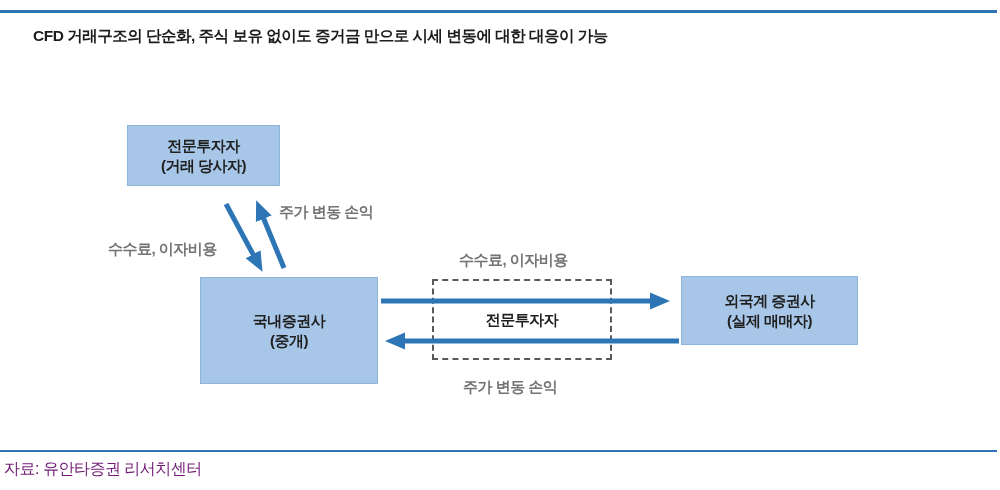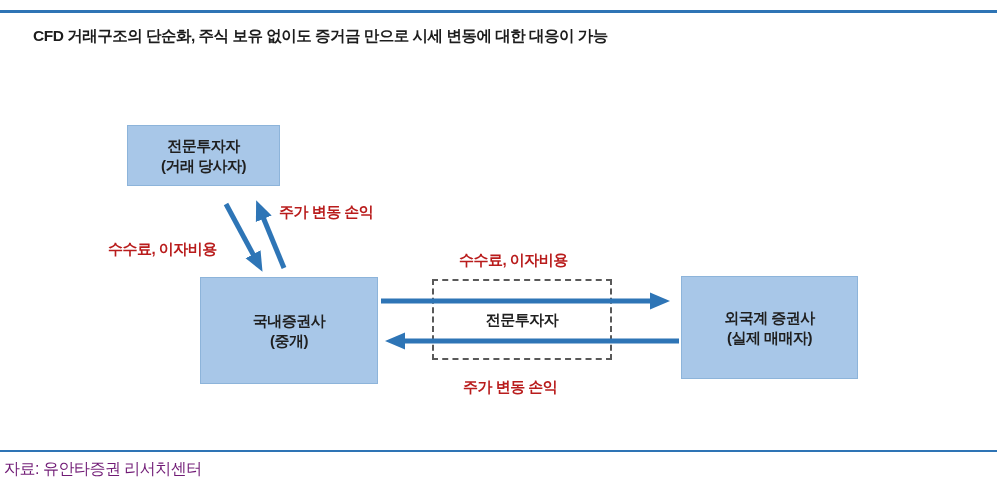--- a/index.html
+++ b/index.html
@@ -35,31 +35,31 @@
     background: #a8c7e8;
     border: 1px solid #8db4da;
     display: flex; flex-direction: column;
     align-items: center; justify-content: center;
     text-align: center;
     font-size: 15px; font-weight: bold; color: #1f1f1f;
     line-height: 1.3; letter-spacing: -0.5px;
   }
   .node.investor { left: 127px; top: 125px; width: 153px; height: 61px; }
   .node.domestic { left: 200px; top: 277px; width: 178px; height: 107px; }
-  .node.foreign  { left: 681px; top: 276px; width: 177px; height: 103px; }
+  .node.foreign  { left: 681px; top: 276px; width: 177px; height: 69px; }
   .node.otc {
     left: 432px; top: 279px; width: 180px; height: 81px;
     background: transparent;
     border: 2px dashed #595959;
   }
 
   
   .edge-label {
     position: absolute;
-    font-size: 15px; font-weight: bold; color: #b91c1c;
+    font-size: 15px; font-weight: bold; color: #737373;
     letter-spacing: -0.5px; white-space: nowrap;
   }
   .edge-label.diag-gain { left: 279px; top: 203px; }
   .edge-label.diag-fee  { left: 108px; top: 240px; }
   .edge-label.mid-fee   { left: 459px; top: 251px; }
   .edge-label.mid-gain  { left: 463px; top: 378px; }
 
   
   svg.arrows {
     position: absolute; left: 0; top: 0;

